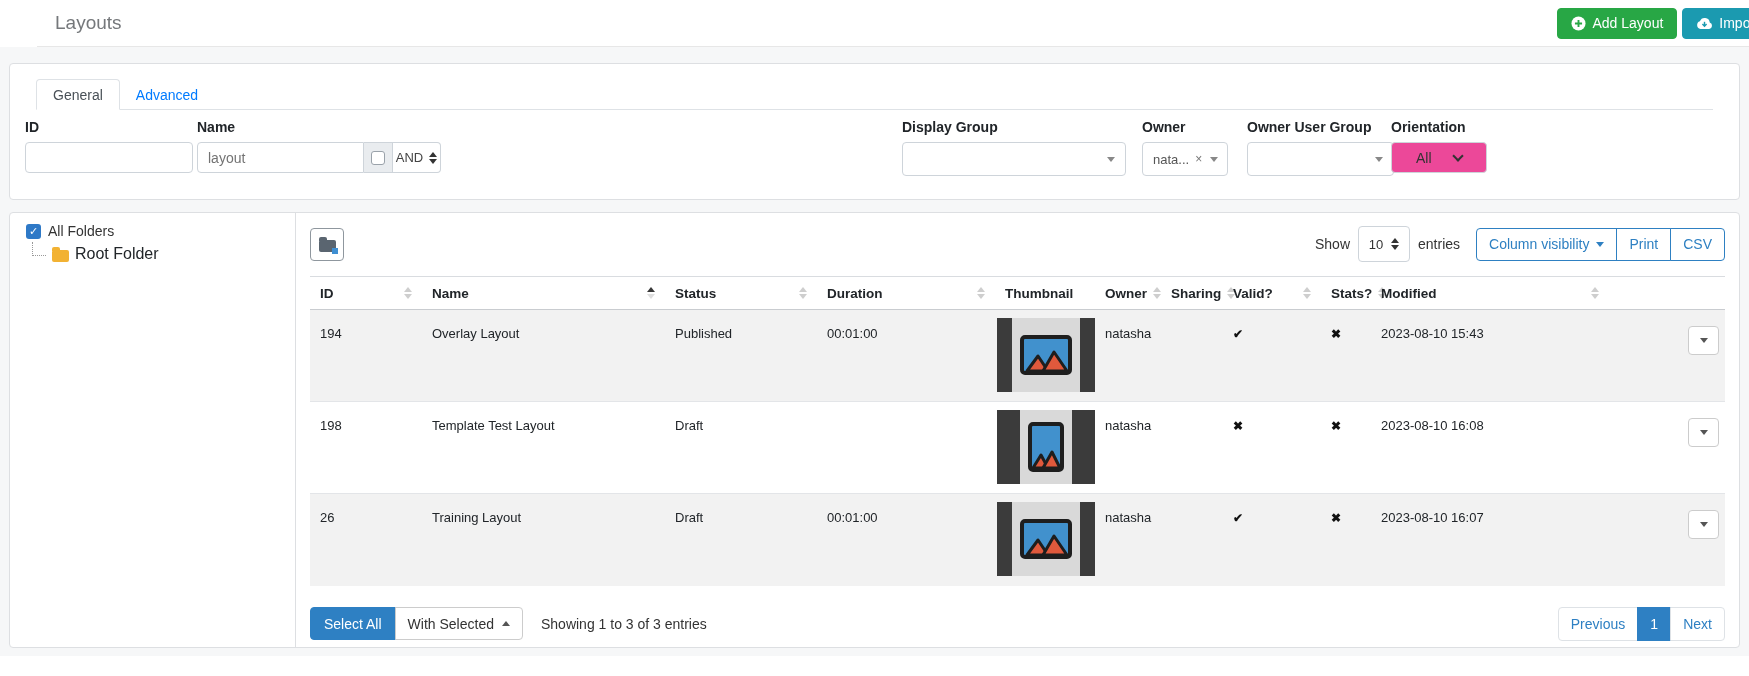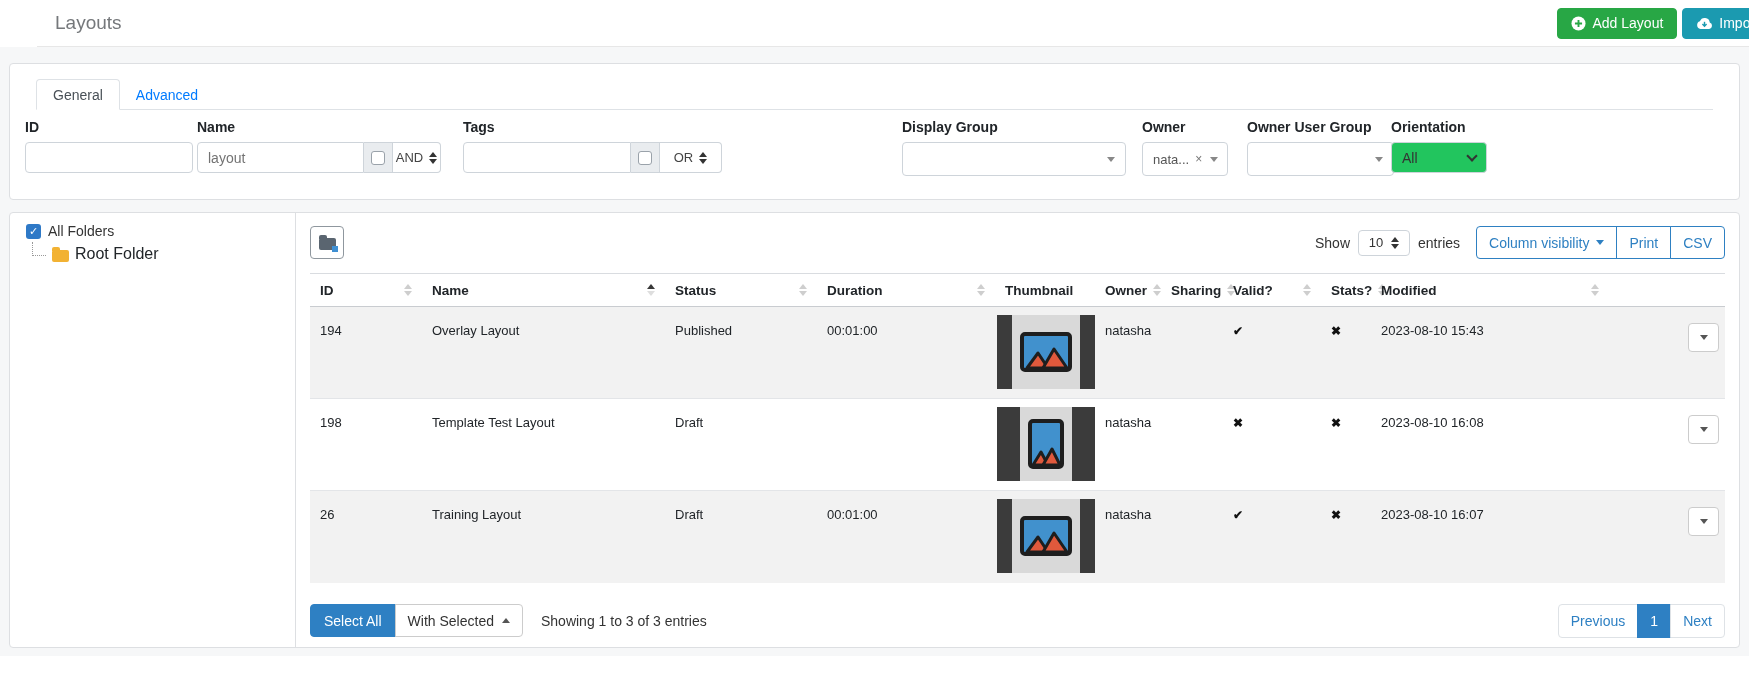--- a/index.html
+++ b/index.html
@@ -39,22 +39,22 @@
                  font-size:13px; color:#444; padding:0 8px; cursor:pointer; }
   .grouped-left { border-radius:4px 0 0 4px; }
   .updown { display:inline-flex; flex-direction:column; gap:2px; }
   .updown i { display:block; width:0; height:0; border-left:4px solid transparent; border-right:4px solid transparent; }
   .updown .u { border-bottom:5px solid #333; }
   .updown .d { border-top:5px solid #333; }
   .sel2 { height:31px; border:1px solid #ced4da; border-radius:4px; background:#fff; display:flex;
           align-items:center; padding:16px 10px; font-size:13px; color:#555; cursor:pointer; }
   .sel2 .caret { margin-left:auto; width:0; height:0; border-left:4px solid transparent; border-right:4px solid transparent; border-top:5px solid #888; }
   .chip-x { color:#777; margin:0 8px 0 6px; font-size:12px; cursor:pointer; }
-  .native-select { height:31px; border:1px solid #ced4da; border-radius:4px; background:#22c55e; display:flex;
-                   align-items:center; padding:0 10px; font-size:14px; color:#333; cursor:pointer; }
+  .native-select { height:31px; border:1px solid #ced4da; border-radius:4px; background:#ec4899; display:flex;
+                   align-items:center; padding:0 24px; font-size:14px; color:#333; cursor:pointer; }
   .chev { margin-left:auto; width:8px; height:8px; border-right:2px solid #333; border-bottom:2px solid #333;
           transform:rotate(45deg); margin-top:-4px; }
 
   
   .content-card { left:9px; top:212px; width:1731px; height:436px; display:flex; }
   .tree-panel { width:287px; border-right:1px solid #dddfe2; padding:10px 0 0 16px; }
   .tree-row { display:flex; align-items:center; gap:7px; font-size:14px; color:#333; }
   .cb-checked { width:15px; height:15px; background:#2e79c7; border-radius:3px; color:#fff; font-size:11px;
                 display:flex; align-items:center; justify-content:center; cursor:pointer; }
   .tree-node { display:flex; align-items:center; gap:6px; margin:6px 0 0 6px; }
@@ -64,21 +64,21 @@
   .folder-dark { background:#5a6570; }
   .folder-dark::before { background:#5a6570; }
   .folder-dark::after { content:""; position:absolute; right:-2px; bottom:-2px; width:6px; height:6px; background:#3f8fd2; }
 
   .grid-panel { flex:1; padding:13px 14px 0 14px; position:relative; }
   .grid-toolbar { display:flex; align-items:center; }
   .folder-toggle { width:34px; height:33px; border:1px solid #8f979e; border-radius:4px; background:#fff;
                    display:flex; align-items:center; justify-content:center; cursor:pointer; }
   .toolbar-right { margin-left:auto; display:flex; align-items:center; gap:16px; }
   .show-entries { display:flex; align-items:center; gap:8px; font-size:14px; color:#333; }
-  .show-select { width:52px; height:26px; border:1px solid #ced4da; border-radius:4px; display:flex;
+  .show-select { width:52px; height:36px; border:1px solid #ced4da; border-radius:4px; display:flex;
                  align-items:center; justify-content:center; gap:8px; font-size:13px; color:#333; cursor:pointer; }
   .btn-group { display:flex; }
   .btn-outline { background:#fff; border:1px solid #2e80c2; color:#2e80c2; height:33px; font-size:14px;
                  display:flex; align-items:center; gap:7px; padding:0 12px; cursor:pointer; margin-left:-1px; }
   .btn-outline:first-child { border-radius:4px 0 0 4px; margin-left:0; }
   .btn-outline:last-child { border-radius:0 4px 4px 0; }
   .caret-down-blue { width:0; height:0; border-left:4px solid transparent; border-right:4px solid transparent; border-top:5px solid #2e80c2; }
 
   
   table.grid { margin-top:14px; width:1415px; border-collapse:collapse; table-layout:fixed; }
@@ -168,36 +168,20 @@
       <div class="mini-select" style="width:48px;">
         <span>AND</span>
         <span class="updown">
             <i class="u"></i>
             <i class="d"></i>
           </span>
       </div>
     </div>
   </div>
 
-  <div class="f-group" style="left:453px;">
-    <span class="f-label">Tags</span>
-    <div class="f-row">
-      <input class="f-input" style="width: 168px; border-radius: 4px 0px 0px 4px;" value="">
-      <span class="addon">
-          <span class="cb"></span>
-        </span>
-      <div class="mini-select" style="width:62px;">
-        <span>OR</span>
-        <span class="updown">
-            <i class="u"></i>
-            <i class="d"></i>
-          </span>
-      </div>
-    </div>
-  </div>
 
 
   <div class="f-group" style="left:892px;">
     <span class="f-label">Display Group</span>
     <div class="sel2" style="width:224px;">
       <span class="caret"></span>
     </div>
   </div>
 
   <div class="f-group" style="left:1132px;">

